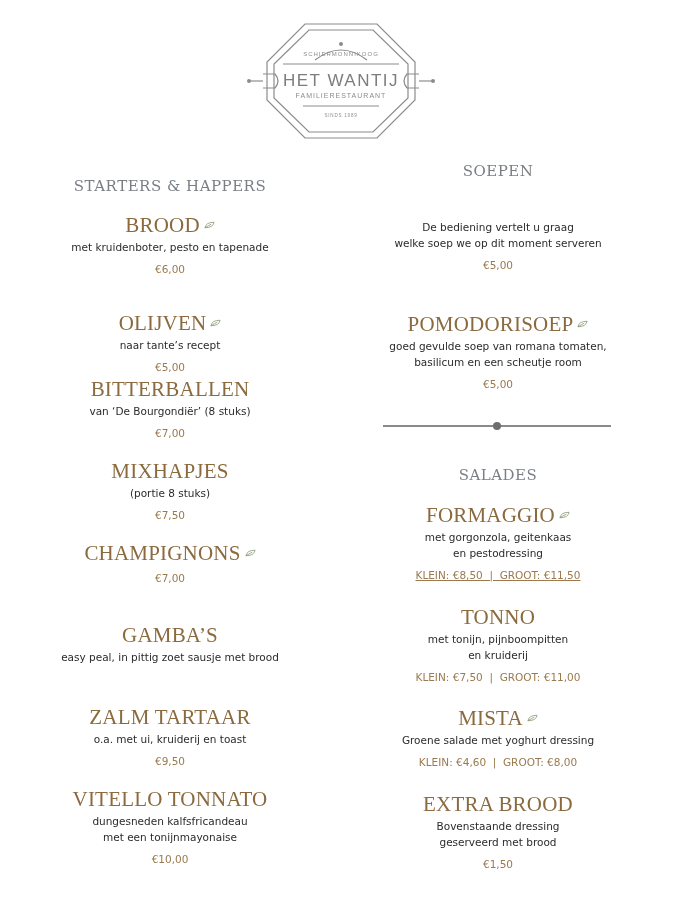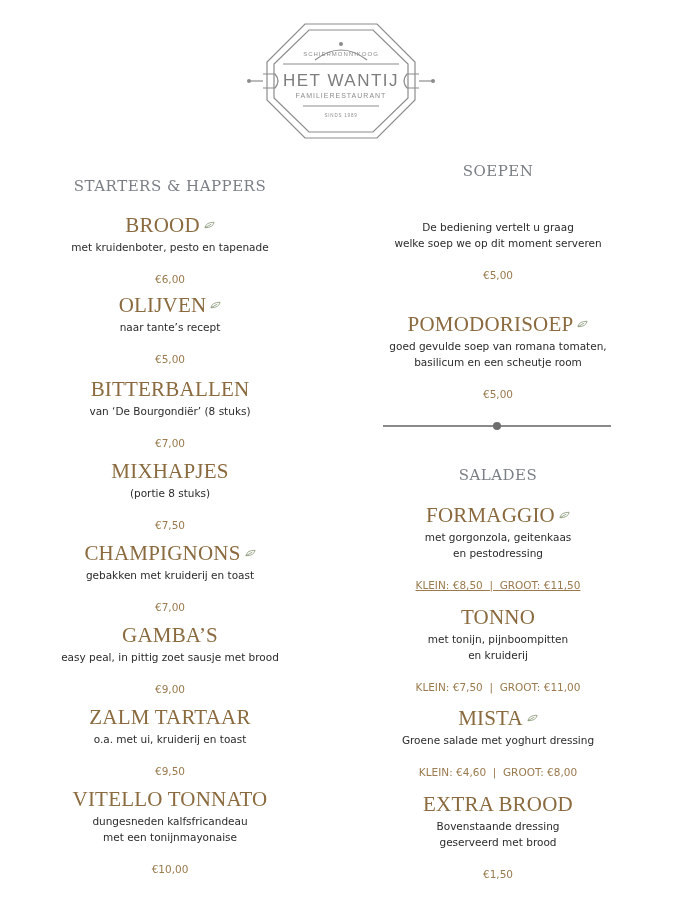--- a/index.html
+++ b/index.html
@@ -17,21 +17,21 @@
       font-family: "DejaVu Serif", serif; font-size: 15px; letter-spacing: 0.5px;
       color: #7a7f85; font-weight: normal;
     }
     .item { position: absolute; left: 0; right: 0; text-align: center; }
     .item-name {
       font-family: "Liberation Serif", serif; font-size: 21px; color: #8a6a3e;
       letter-spacing: 0.2px; line-height: 18px; display: inline-flex; align-items: center; gap: 4px;
     }
     .leaf { display: inline-block; width: 11px; height: 8px; }
     .item-desc { font-size: 10.5px; color: #2b2b2b; line-height: 16px; margin-top: 3px; }
-    .item-price { font-size: 10.5px; color: #9a7a4e; margin-top: 17px; line-height: 14px; }
+    .item-price { font-size: 10.5px; color: #9a7a4e; margin-top: 7px; line-height: 14px; }
 
     .divider { position: absolute; left: 383px; top: 425px; width: 228px; height: 2px; background: #8a8a8a; }
     .divider-dot { position: absolute; left: 493px; top: 422px; width: 8px; height: 8px; border-radius: 50%; background: #6e6e6e; }
   </style>
 </head>
 <body>
 
 <svg class="logo" viewBox="0 0 192 118">
   <g fill="none" stroke="#8c8c8c" stroke-width="1.2">
     <polygon points="60,2 132,2 170,40 170,78 132,116 60,116 22,78 22,40"></polygon>
@@ -57,21 +57,21 @@
   <h2 class="section-title" style="top:177px;">STARTERS &amp; HAPPERS</h2>
   <div id="starters-list">
       <div class="item" style="top: 216px;"><div class="item-name">
           <span>BROOD</span>
           <svg class="leaf" viewBox="0 0 12 8">
             <path d="M1,7 Q2,1 11,1 Q10,7 1,7 Z M1,7 L8,3" fill="none" stroke="#8a9a7a" stroke-width="0.9"></path>
           </svg>
         </div><div class="item-desc">
           <div>met kruidenboter, pesto en tapenade</div>
         </div><div class="item-price" style="white-space: pre;">€6,00</div></div>
-      <div class="item" style="top: 296px;"><div class="item-name">
+      <div class="item" style="top: 314px;"><div class="item-name">
           <span>OLIJVEN</span>
           <svg class="leaf" viewBox="0 0 12 8">
             <path d="M1,7 Q2,1 11,1 Q10,7 1,7 Z M1,7 L8,3" fill="none" stroke="#8a9a7a" stroke-width="0.9"></path>
           </svg>
         </div><div class="item-desc">
           <div>naar tante’s recept</div>
         </div><div class="item-price" style="white-space: pre;">€5,00</div></div>
       <div class="item" style="top: 380px;"><div class="item-name">
           <span>BITTERBALLEN</span>
         </div><div class="item-desc">
@@ -80,28 +80,26 @@
       <div class="item" style="top: 462px;"><div class="item-name">
           <span>MIXHAPJES</span>
         </div><div class="item-desc">
           <div>(portie 8 stuks)</div>
         </div><div class="item-price" style="white-space: pre;">€7,50</div></div>
       <div class="item" style="top: 544px;"><div class="item-name">
           <span>CHAMPIGNONS</span>
           <svg class="leaf" viewBox="0 0 12 8">
             <path d="M1,7 Q2,1 11,1 Q10,7 1,7 Z M1,7 L8,3" fill="none" stroke="#8a9a7a" stroke-width="0.9"></path>
           </svg>
-        </div><div class="item-desc">
-          <div>gebakken met kruiderij en toast</div>
         </div><div class="item-price" style="white-space: pre;">€7,00</div></div>
       <div class="item" style="top: 626px;"><div class="item-name">
           <span>GAMBA’S</span>
         </div><div class="item-desc">
           <div>easy peal, in pittig zoet sausje met brood</div>
-        </div><div class="item-price" style="white-space: pre;">€9,00</div></div>
+        </div></div>
       <div class="item" style="top: 708px;"><div class="item-name">
           <span>ZALM TARTAAR</span>
         </div><div class="item-desc">
           <div>o.a. met ui, kruiderij en toast</div>
         </div><div class="item-price" style="white-space: pre;">€9,50</div></div>
       <div class="item" style="top: 790px;"><div class="item-name">
           <span>VITELLO TONNATO</span>
         </div><div class="item-desc">
           <div>dungesneden kalfsfricandeau</div>
           <div>met een tonijnmayonaise</div>

